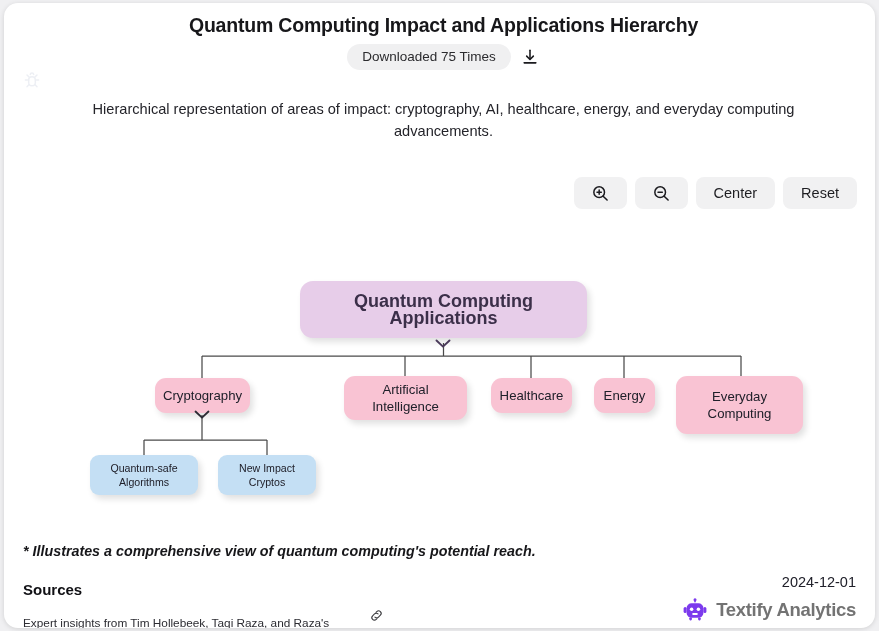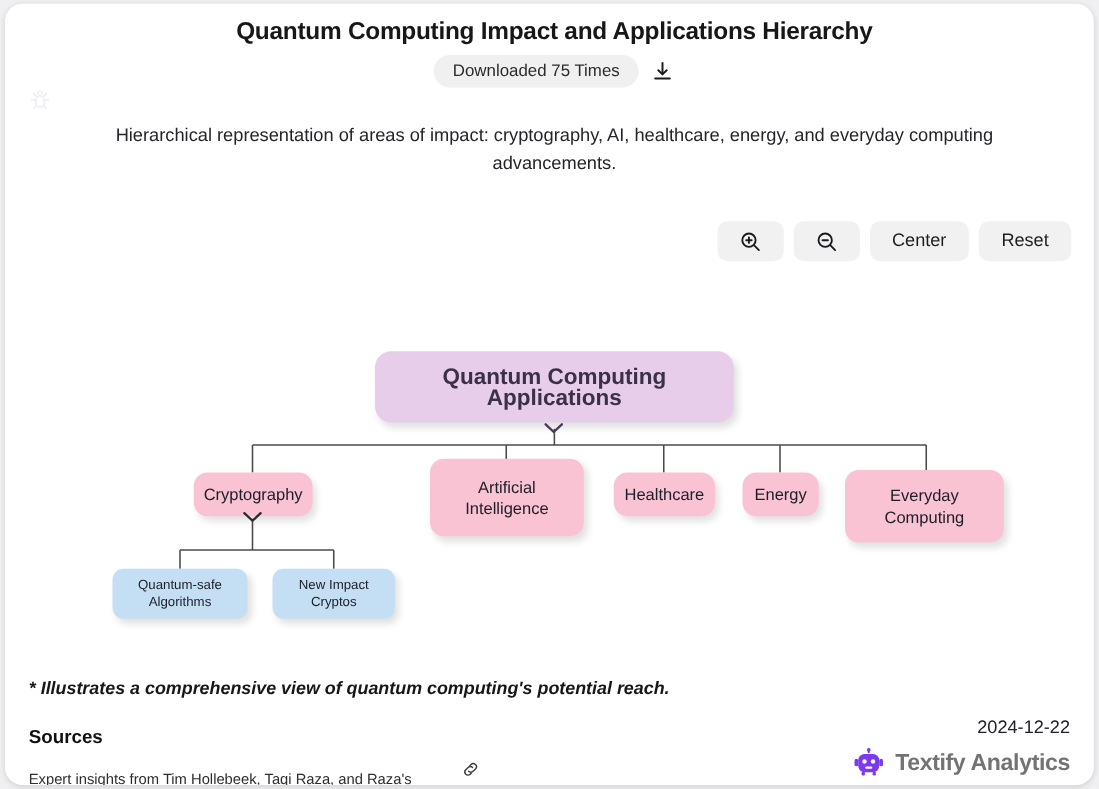--- a/index.html
+++ b/index.html
@@ -265,21 +265,21 @@
 
     <div class="node lvl1" style="left:151px; top:135px; width:95px; height:35px;">
       <span>Cryptography</span>
     </div>
     <span class="chev" style="left:189px; top:163px;">
       <svg viewBox="0 0 18 11" width="18" height="11" fill="none" stroke="#2a2a33" stroke-width="1.8" stroke-linecap="round" stroke-linejoin="round">
           <path d="M2.5 2.5 9 8.6 15.5 2.5"></path>
         </svg>
     </span>
 
-    <div class="node lvl1" style="left:340px; top:124px; width:123px; height:62px;">
+    <div class="node lvl1" style="left:340px; top:133px; width:123px; height:44px;">
       <span>
         <span>Artificial</span><br><span>Intelligence</span>
       </span>
     </div>
 
     <div class="node lvl1" style="left:487px; top:135px; width:81px; height:35px;">
       <span>Healthcare</span>
     </div>
 
     <div class="node lvl1" style="left:590px; top:135px; width:61px; height:35px;">
@@ -311,21 +311,21 @@
   <div id="sources-row">
     <span id="sources-text">Expert insights from Tim Hollebeek, Taqi Raza, and Raza's</span>
     <span id="link-icon">
       <svg viewBox="0 0 24 24" width="15" height="15" fill="none" stroke="#1b1b1f" stroke-width="1.8" stroke-linecap="round">
         <path d="M9.5 14.5a4 4 0 0 0 5.7 0l3-3a4 4 0 1 0-5.7-5.7l-1.3 1.3"></path>
         <path d="M14.5 9.5a4 4 0 0 0-5.7 0l-3 3a4 4 0 1 0 5.7 5.7l1.3-1.3"></path>
       </svg>
     </span>
   </div>
 
-  <div id="date">2024-12-22</div>
+  <div id="date">2024-12-01</div>
 
   <div id="brand">
     <span id="robot-icon">
       <svg viewBox="0 0 24 24" width="24" height="24">
         <path d="M12 1.6v2.2" stroke="#7c3aed" stroke-width="1.6" stroke-linecap="round"></path>
         <circle cx="12" cy="1.8" r="1.5" fill="#7c3aed"></circle>
         <rect x="3.6" y="5.2" width="16.8" height="14.6" rx="5" fill="#7c3aed"></rect>
         <rect x="0.6" y="9" width="3" height="6" rx="1.5" fill="#7c3aed"></rect>
         <rect x="20.4" y="9" width="3" height="6" rx="1.5" fill="#7c3aed"></rect>
         <circle cx="8.6" cy="11.2" r="1.75" fill="#ffffff"></circle>

